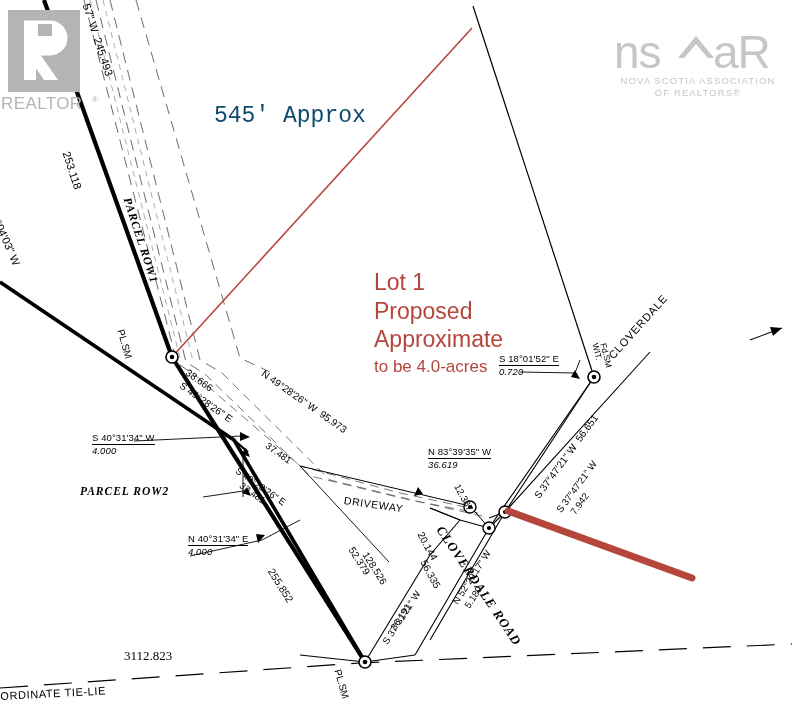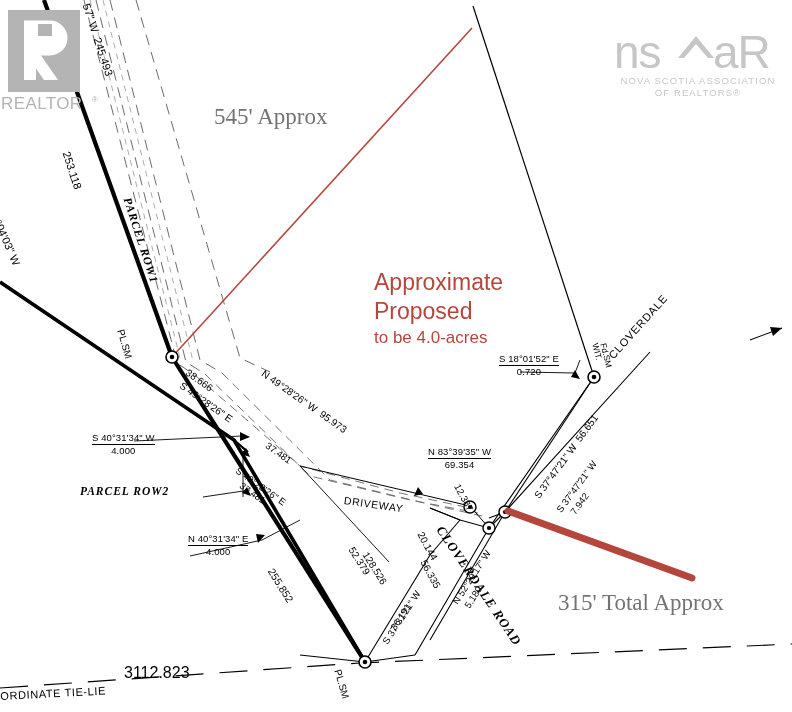--- a/index.html
+++ b/index.html
@@ -34,22 +34,22 @@
   }
   .wm-nsar {
     position: absolute;
     left: 612px;
     top: 22px;
     width: 172px;
     height: 78px;
   }
   .red-note {
     position: absolute;
-    color: #737373;
-    font-family: Liberation Serif, serif;
+    color: #0c4a6e;
+    font-family: Liberation Mono, monospace;
     white-space: nowrap;
     line-height: 1.18;
   }
   .red-big { font-size: 23px; }
   .lotblock {
     position: absolute;
     left: 374px;
     top: 268px;
     color: #b5463c;
     font-size: 23px;
@@ -68,22 +68,22 @@
     white-space: nowrap;
     letter-spacing: 0.1px;
   }
   .bear .ln1 {
     display: block;
     border-bottom: 1px solid #000;
     padding-bottom: 0.5px;
   }
   .bear .ln2 {
     display: block;
-    text-align: center;
     padding-top: 0.5px;
+    font-style: italic;
   }
   .rot {
     position: absolute;
     color: #000000;
     font-size: 9.5px;
     white-space: nowrap;
     transform-origin: 0 0;
   }
   .rot.serif {
     font-family: "Liberation Serif", serif;
@@ -224,25 +224,25 @@
     <path d="M 66 36 L 84 14 L 102 36 L 96 36 L 84 22 L 72 36 Z" fill="#c6c6c6"></path>
     <text x="101" y="46" font-family="Liberation Sans, sans-serif" font-size="46" fill="#c6c6c6" letter-spacing="-1">aR</text>
     <text x="86" y="62" text-anchor="middle" font-family="Liberation Sans, sans-serif" font-size="9.5" fill="#c6c6c6" letter-spacing="1.1">NOVA SCOTIA ASSOCIATION</text>
     <text x="86" y="74" text-anchor="middle" font-family="Liberation Sans, sans-serif" font-size="9.5" fill="#c6c6c6" letter-spacing="1.1">OF REALTORS®</text>
   </svg>
 
   <div class="red-note red-big" style="left:214px; top:103px;">545' Approx</div>
 
 
 
-  <div class="red-note red-big" style="left:558px; top:589px;">315' Total Approx</div>
 
   <div class="lotblock">
+    <div>Lot 1</div>
+    <div>Proposed</div>
     <div>Approximate</div>
-    <div>Proposed</div>
     <div class="sub">to be 4.0-acres</div>
   </div>
 
   <div class="rot serif" style="left:133px; top:196px; transform: rotate(72deg);">PARCEL ROW1</div>
 
   <div class="rot serif" style="left:80px; top:485px; transform: rotate(0deg);">PARCEL ROW2</div>
 
   <div class="rot" style="left:345px; top:494px; transform: rotate(8deg); font-size:10.5px; letter-spacing:0.6px;">DRIVEWAY</div>
 
   <div class="rot serif" style="left:446px; top:523px; transform: rotate(56deg); font-size:13px;">CLOVERDALE ROAD</div>
@@ -282,21 +282,21 @@
   <div class="rot" style="left:244px; top:480px; transform: rotate(35deg); font-size:9.5px;">37.481</div>
 
   <div class="rot" style="left:270px; top:440px; transform: rotate(35deg); font-size:9.5px;">37.481</div>
 
   <div class="rot" style="left:266px; top:368px; transform: rotate(35deg); font-size:10px;">
     <span>N 49°28'26" W</span>&nbsp;&nbsp;<span>95.973</span>
   </div>
 
   <div class="bear" style="left:428px; top:446px;">
     <span class="ln1">N 83°39'35" W</span>
-    <span class="ln2">69.354</span>
+    <span class="ln2">36.619</span>
   </div>
 
   <div class="rot" style="left:462px; top:482px; transform: rotate(62deg); font-size:9.5px;">12.387</div>
 
   <div class="bear" style="left:188px; top:533px;">
     <span class="ln1">N 40°31'34" E</span>
     <span class="ln2">4.000</span>
   </div>
 
   <div class="rot" style="left:276px; top:566px; transform: rotate(58deg); font-size:10.5px;">255.852</div>
@@ -324,15 +324,15 @@
   <div class="rot" style="left:554px; top:508px; transform: rotate(-54deg); font-size:9.5px;">
     <span>S 37°47'21" W</span>
   </div>
   <div class="rot" style="left:568px; top:510px; transform: rotate(-54deg); font-size:9.5px;">7.942</div>
 
   <div class="bear" style="left:499px; top:353px;">
     <span class="ln1">S 18°01'52" E</span>
     <span class="ln2">0.720</span>
   </div>
 
-  <div class="label-plain" style="left:124px; top:664px; font-size:16px;">3112.823</div>
+  <div class="label-plain" style="left:124px; top:648px; font-size:13px;font-family:Liberation Serif, serif;">3112.823</div>
 
 </div>
 
 </body></html>

